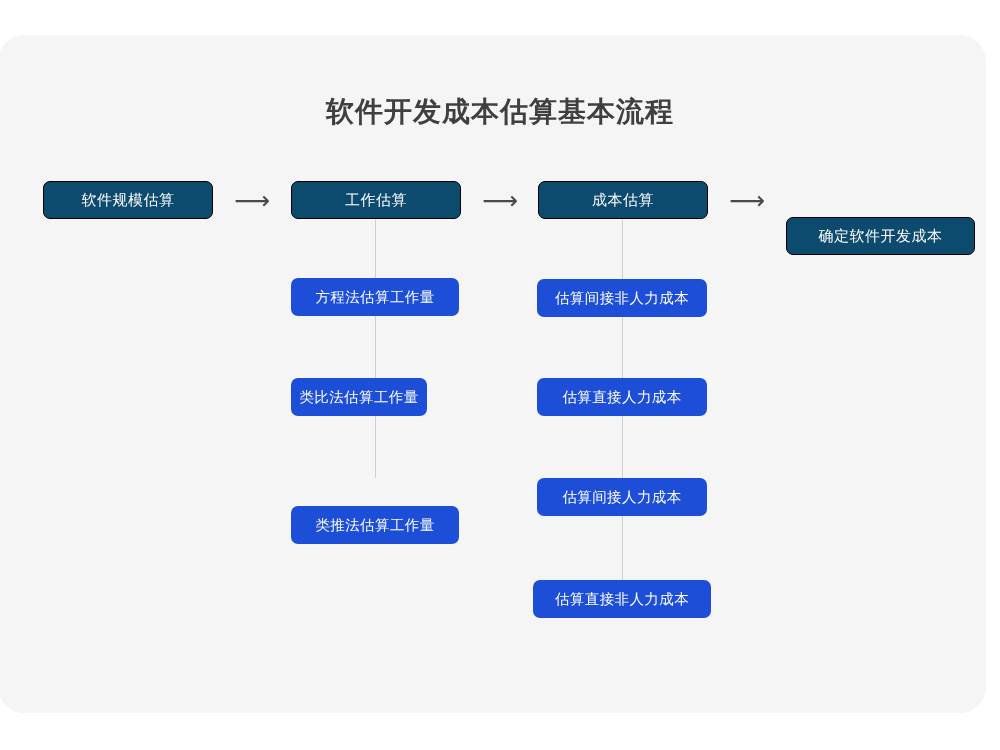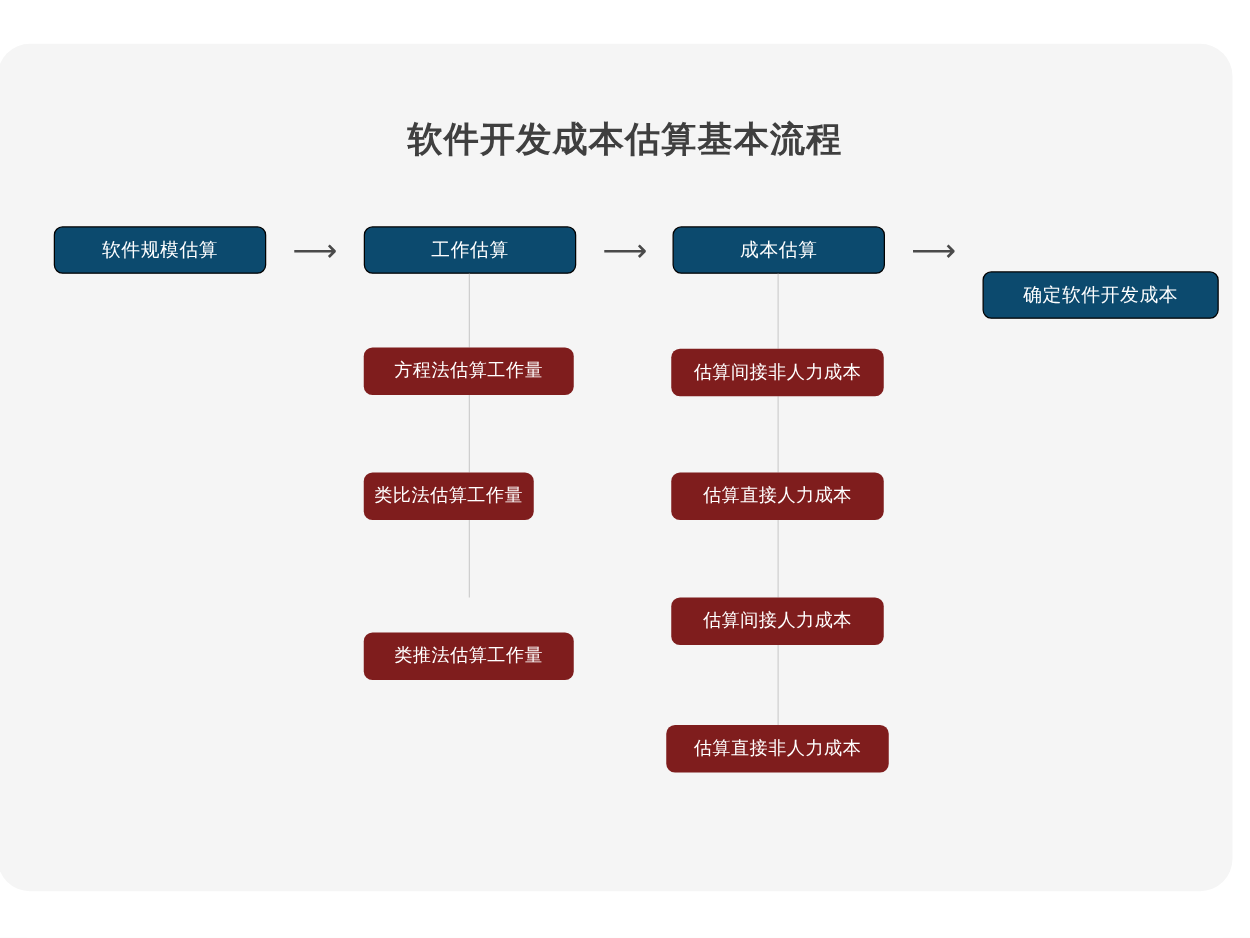--- a/index.html
+++ b/index.html
@@ -62,21 +62,21 @@
     white-space: nowrap;
   }
 
   .node.primary {
     background: #0c4a6e;
     border: 1px solid #000000;
     height: 38px;
   }
 
   .node.secondary {
-    background: #7f1d1d;
+    background: #1d4ed8;
     height: 38px;
     font-size: 14.5px;
     letter-spacing: 0.4px;
   }
 
   
   .arrow {
     position: absolute;
     color: #4a4a4a;
     font-size: 25px;

